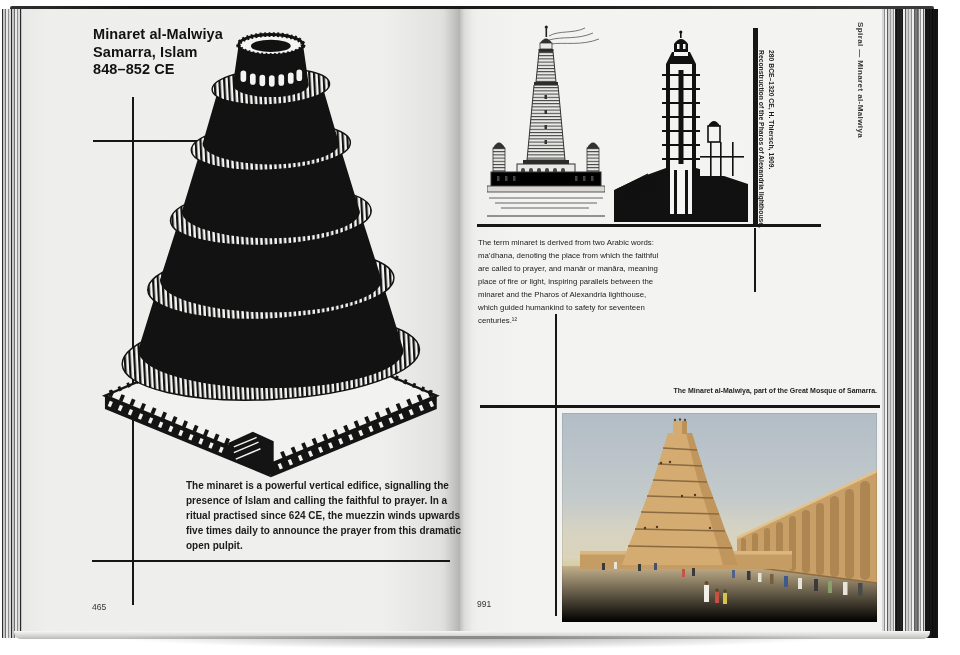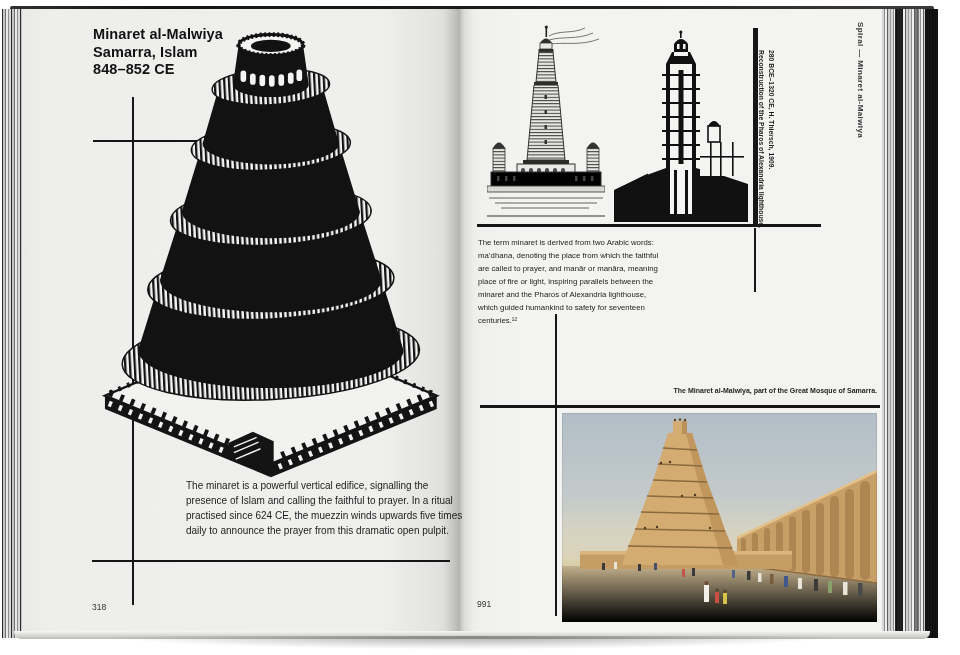--- a/index.html
+++ b/index.html
@@ -23,21 +23,21 @@
   .page-right{left:460px;top:9px;width:422px;height:622px;
     background:linear-gradient(90deg,#dddddb 0,#efefed 3%,#f3f3f1 14%,#f3f3f1 100%);}
   .gutter{left:444px;top:9px;width:34px;height:622px;
     background:linear-gradient(90deg,rgba(0,0,0,0),rgba(0,0,0,.14) 46%,rgba(0,0,0,.03) 60%,rgba(0,0,0,0));}
   .book-bottom-edge{left:14px;top:631px;width:916px;height:8px;border-radius:0 0 7px 7px;
     background:linear-gradient(#f6f6f4,#cfcfcd 70%,#b9b9b7);}
   .book-shadow{left:4px;top:636px;width:936px;height:17px;
     background:radial-gradient(ellipse 50% 100% at 50% 0,rgba(0,0,0,.34),rgba(0,0,0,.10) 55%,rgba(0,0,0,0) 78%);}
   
   .title{left:93px;top:26px;font-size:14.5px;line-height:17.5px;font-weight:700;letter-spacing:.1px;color:#121212;}
-  .body-l{left:186px;top:478px;width:284px;font-size:10px;line-height:15px;font-weight:400;color:#1c1c1c;}
+  .body-l{left:186px;top:478px;width:284px;font-size:10px;line-height:15px;font-weight:700;color:#1c1c1c;}
   .body-r{left:478px;top:236px;width:181px;font-size:7.8px;line-height:13px;font-weight:400;color:#222;}
   .pagenum{font-size:8.5px;color:#333;}
   .pn-l{left:92px;top:602px;} .pn-r{left:477px;top:599px;}
   .photo-cap{left:477px;top:387px;width:400px;text-align:right;font-size:7px;font-weight:700;color:#1d1d1d;}
   .vtext{writing-mode:vertical-rl;}
   .pharos-cap{left:756px;top:50px;writing-mode:vertical-lr;font-size:6.8px;font-weight:700;color:#1d1d1d;}
   .pharos-cap span{display:block;white-space:nowrap;line-height:10px;}
   .edge-header{left:856px;top:22px;height:215px;font-size:8px;font-weight:700;letter-spacing:.4px;color:#3a3a3a;white-space:nowrap;}
   
   .rule{background:#161616;}
@@ -111,21 +111,21 @@
     <rect x="213" y="49" width="6" height="12" rx="3" fill="#f4f4f2"></rect>
     <rect x="222" y="46" width="6" height="12" rx="3" fill="#f4f4f2"></rect>
   </g>
   <ellipse cx="195" cy="20" rx="34" ry="11" fill="#f4f4f2" stroke="#121212" stroke-width="3"></ellipse>
   <ellipse cx="195" cy="20" rx="34" ry="11" fill="none" stroke="#121212" stroke-width="5" stroke-dasharray="2,2.6"></ellipse>
   <ellipse cx="195" cy="21" rx="21" ry="6.5" fill="#121212"></ellipse>
 </svg>
 
 <div class="abs body-l">The minaret is a powerful vertical edifice, signalling the presence of Islam and calling the faithful to prayer. In a ritual practised since 624 CE, the muezzin winds upwards five times daily to announce the prayer from this dramatic open pulpit.</div>
 <div class="abs rule hl2"></div>
-<div class="abs pagenum pn-l">318</div>
+<div class="abs pagenum pn-l">465</div>
 
 <svg class="abs" style="left:487px;top:20px;" width="118" height="202" viewBox="0 0 118 202">
   <defs>
     <pattern id="brick" width="6" height="3.2" patternUnits="userSpaceOnUse">
       <rect width="6" height="3.2" fill="#e9e9e5"></rect>
         <rect width="6" height="1" fill="#3c3c3a"></rect>
     </pattern>
   </defs>
   <path d="M62,16 C72,10 86,14 98,8 M62,20 C76,16 90,20 106,13 M63,24 C78,22 94,26 112,19" stroke="#555" stroke-width="0.8" fill="none"></path>
   <rect x="58.5" y="8" width="1.6" height="9" fill="#222"></rect>

